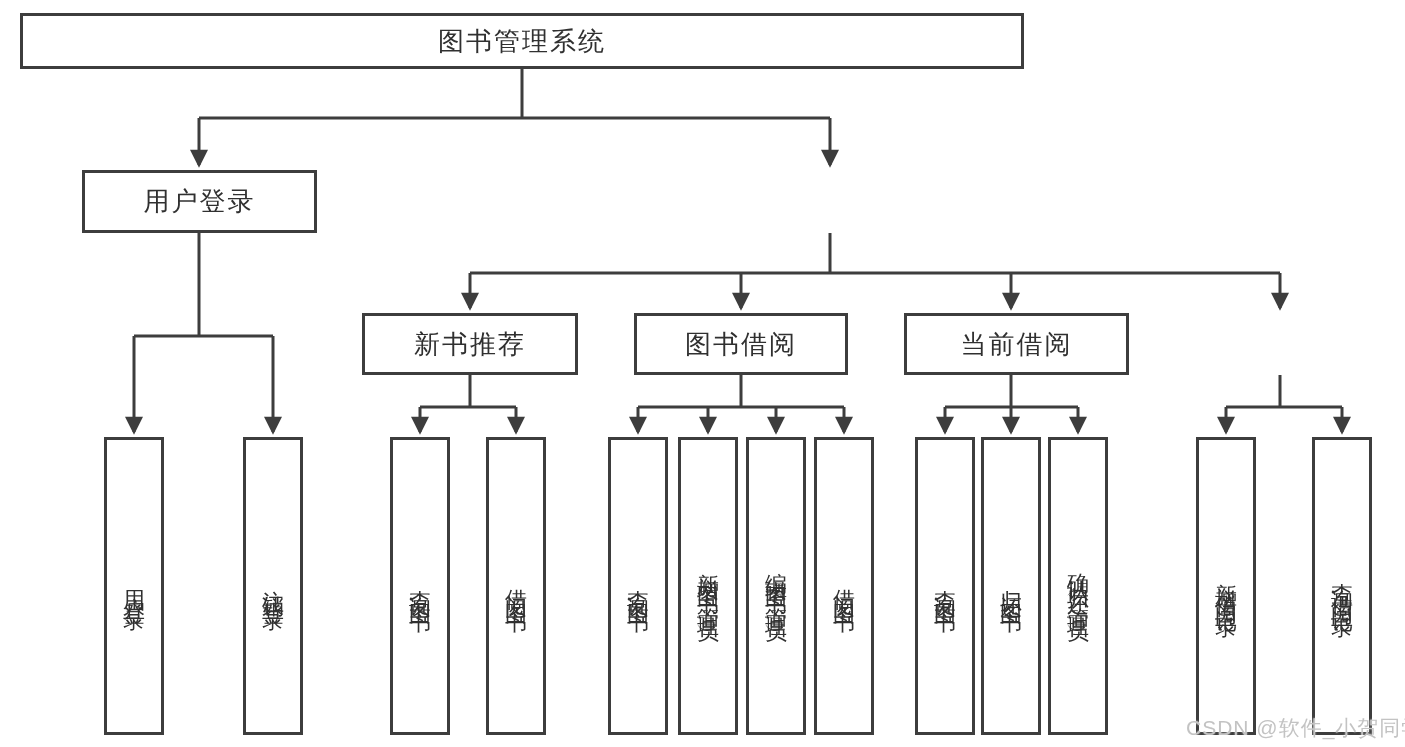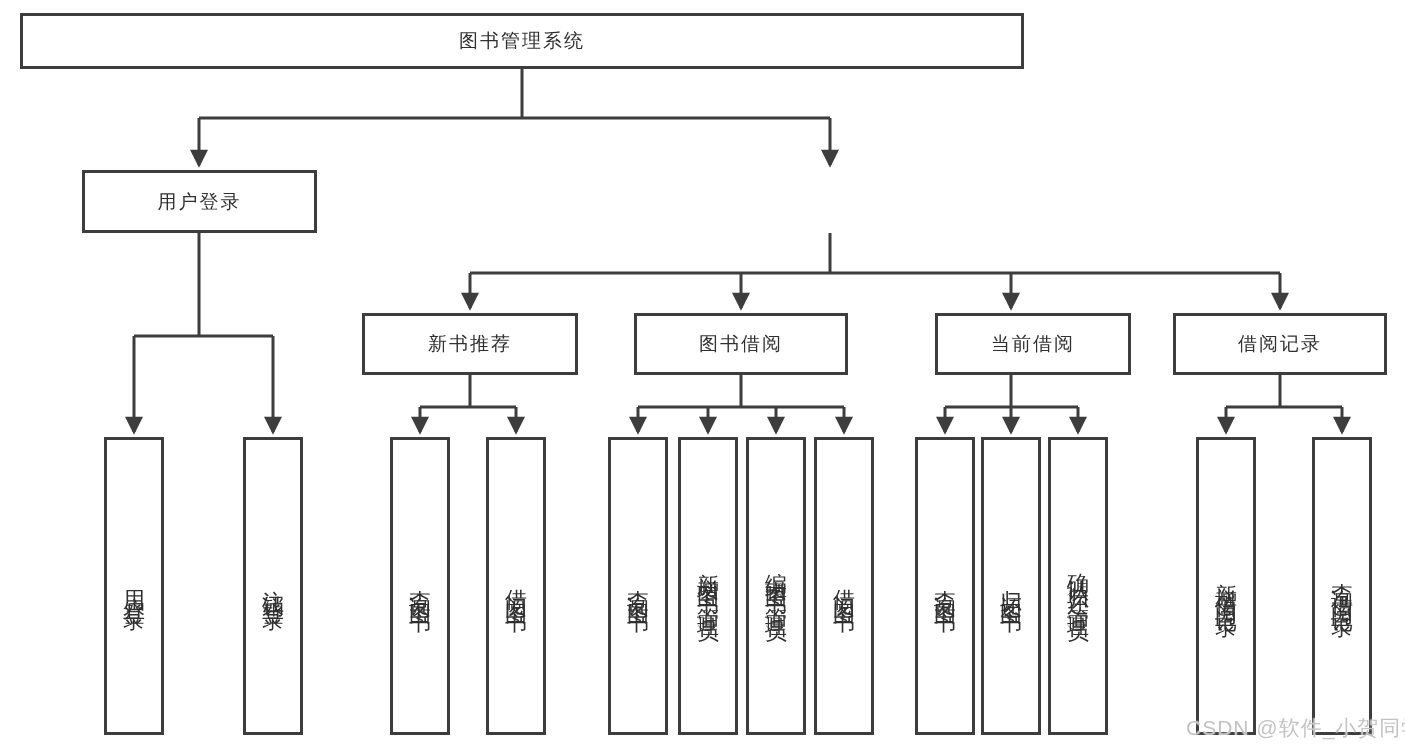--- a/index.html
+++ b/index.html
@@ -23,21 +23,21 @@
   }
   .node {
     position: absolute;
     box-sizing: border-box;
     border: 3px solid #3d3d3d;
     background: #ffffff;
     color: #303030;
     display: flex;
     align-items: center;
     justify-content: center;
-    font-size: 19px;
+    font-size: 26px;
     letter-spacing: 2px;
     z-index: 2;
   }
   .vnode {
     position: absolute;
     box-sizing: border-box;
     border: 3px solid #3d3d3d;
     background: #ffffff;
     color: #303030;
     display: flex;
@@ -107,22 +107,21 @@
       <path marker-end="url(#arrow)" d="M1342,407 V432"></path>
     </g>
   </svg>
 
   <div class="node" style="left:20px; top:13px; width:1004px; height:56px;">图书管理系统</div>
 
   <div class="node" style="left:82px; top:170px; width:235px; height:63px;">用户登录</div>
 
   <div class="node" style="left:362px; top:313px; width:216px; height:62px;">新书推荐</div>
   <div class="node" style="left:634px; top:313px; width:214px; height:62px;">图书借阅</div>
-  <div class="node" style="left:904px; top:313px; width:196px; height:62px;margin-left:31px;">当前借阅</div>
-  <div class="node" style="left:1173px; top:313px; width:214px; height:62px;">借阅记录</div>
+  <div class="node" style="left:904px; top:313px; width:225px; height:62px;">当前借阅</div>
 
   <div class="vnode" style="left:104px; top:437px; width:60px; height:298px;">
     <span class="vtext">用户登录</span>
   </div>
   <div class="vnode" style="left:243px; top:437px; width:60px; height:298px;">
     <span class="vtext">注销登录</span>
   </div>
 
   <div class="vnode" style="left:390px; top:437px; width:60px; height:298px;">
     <span class="vtext">查询图书</span>

